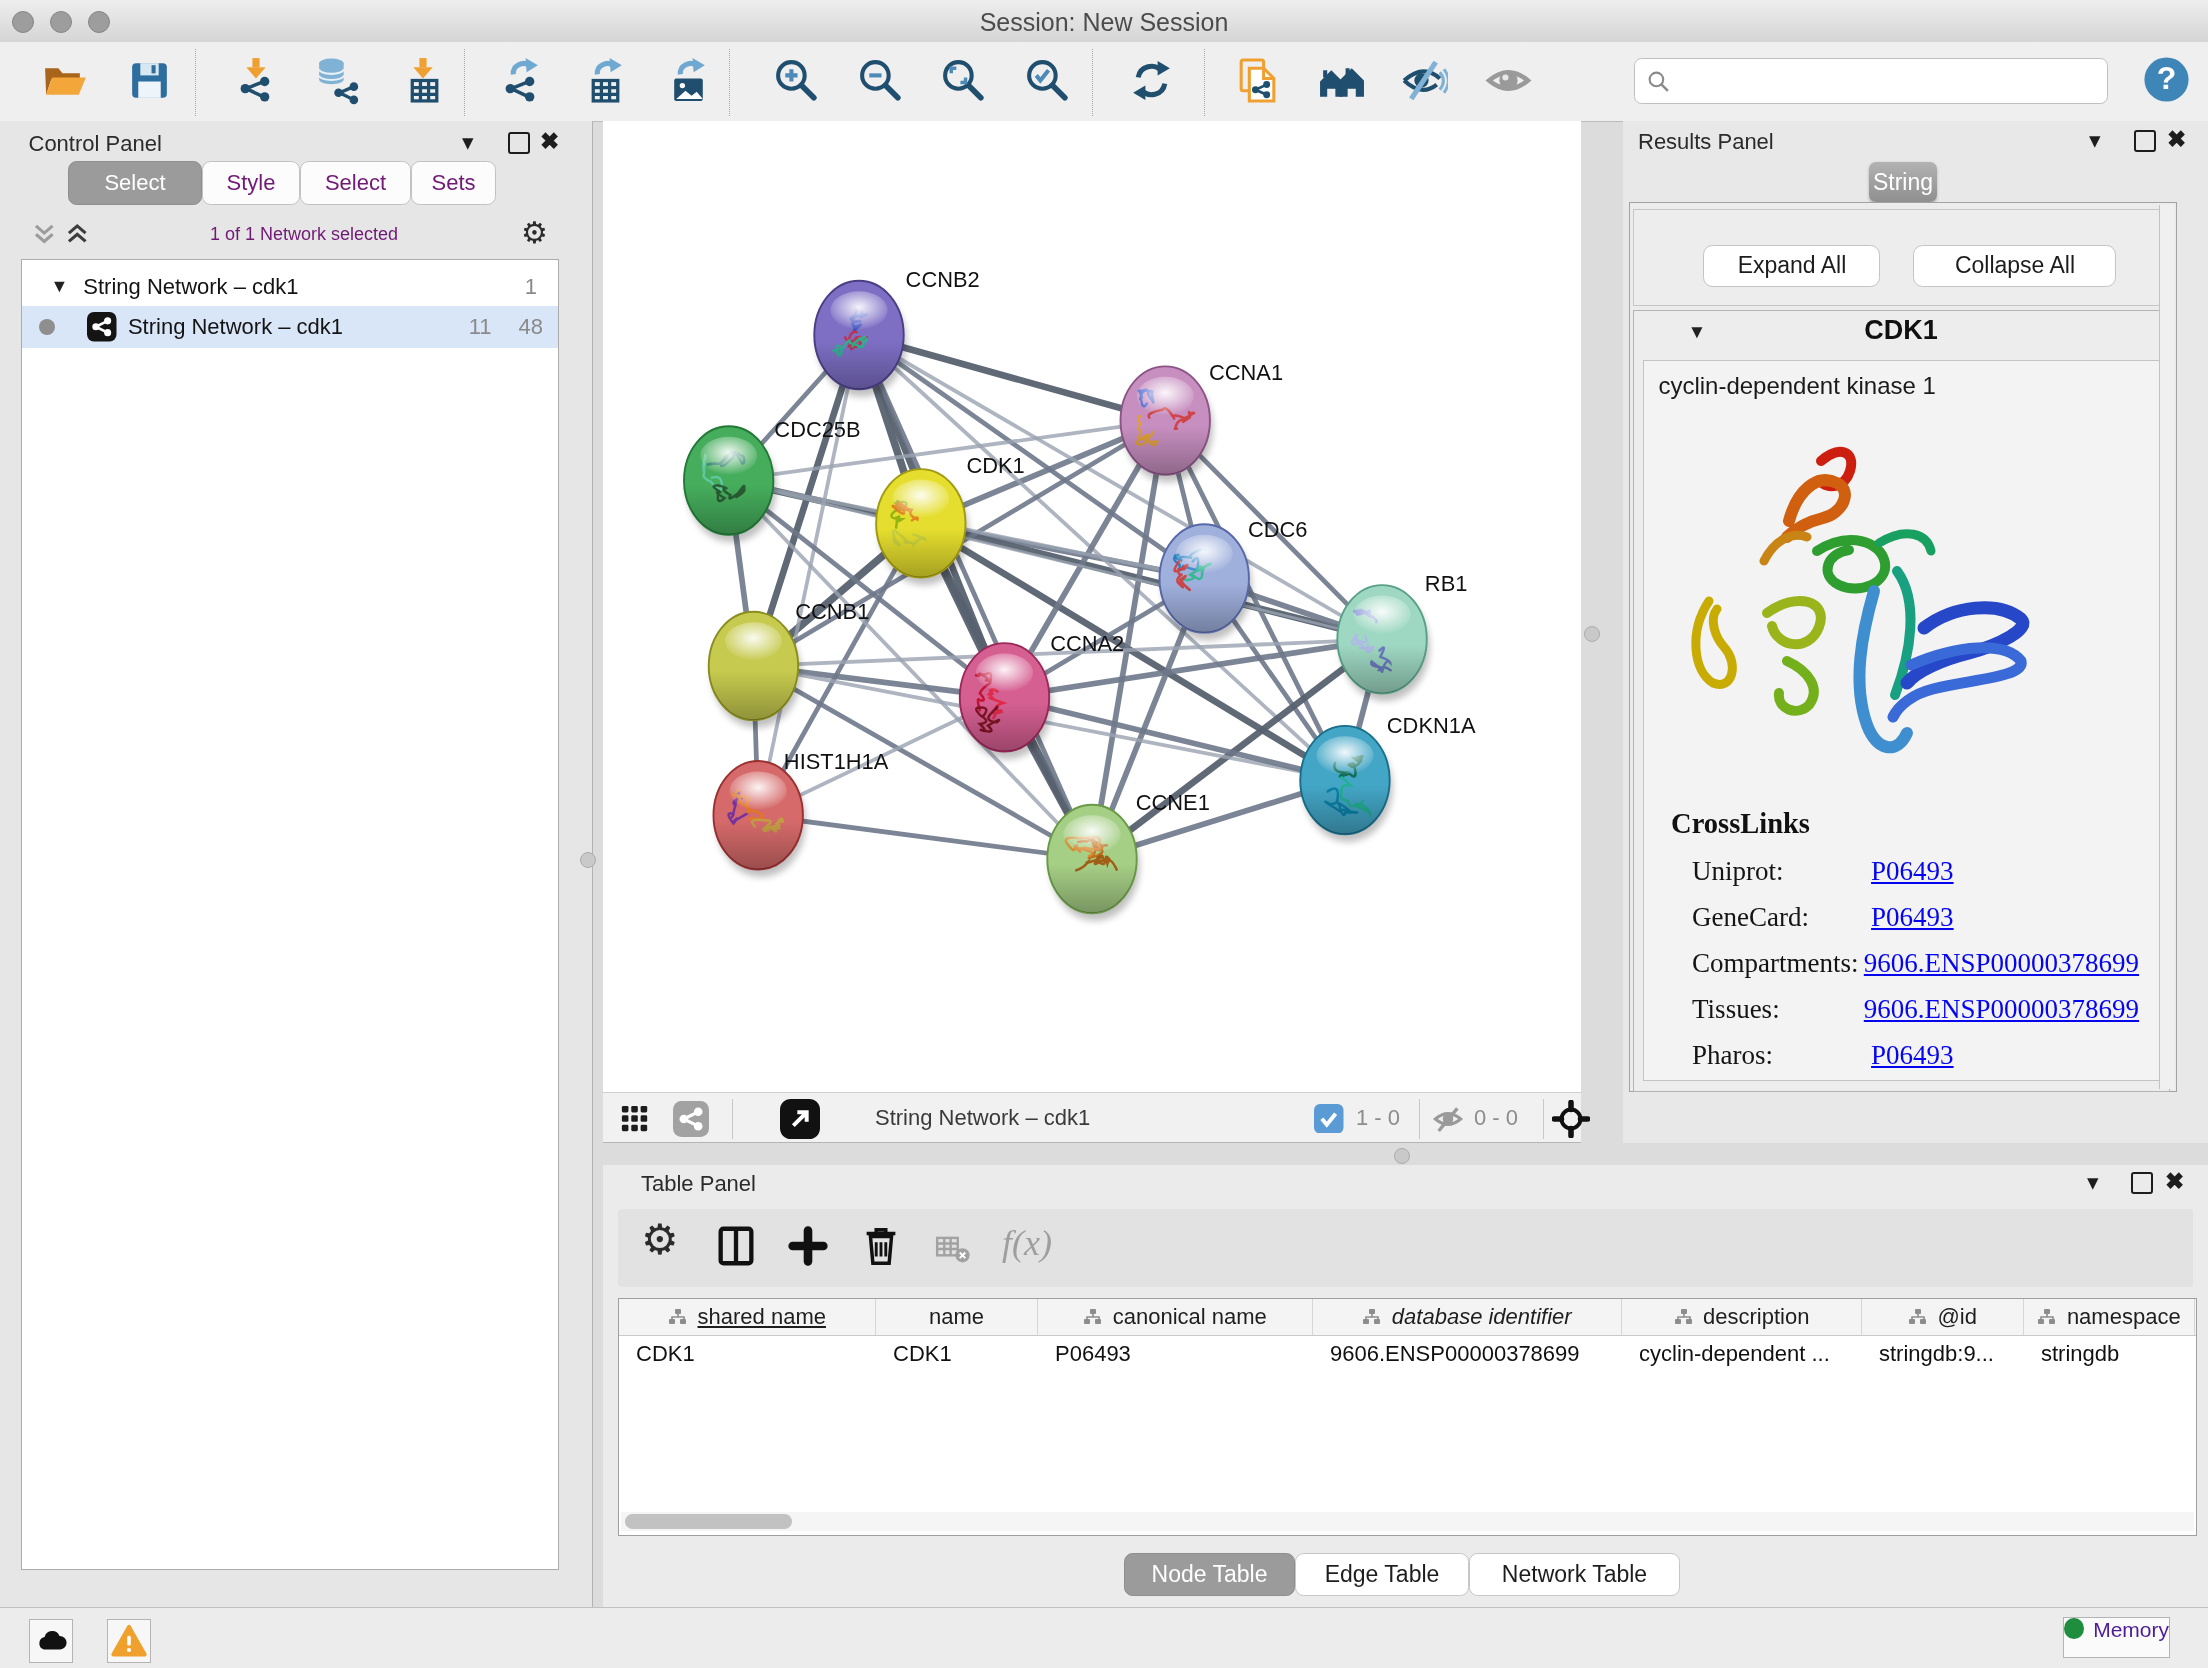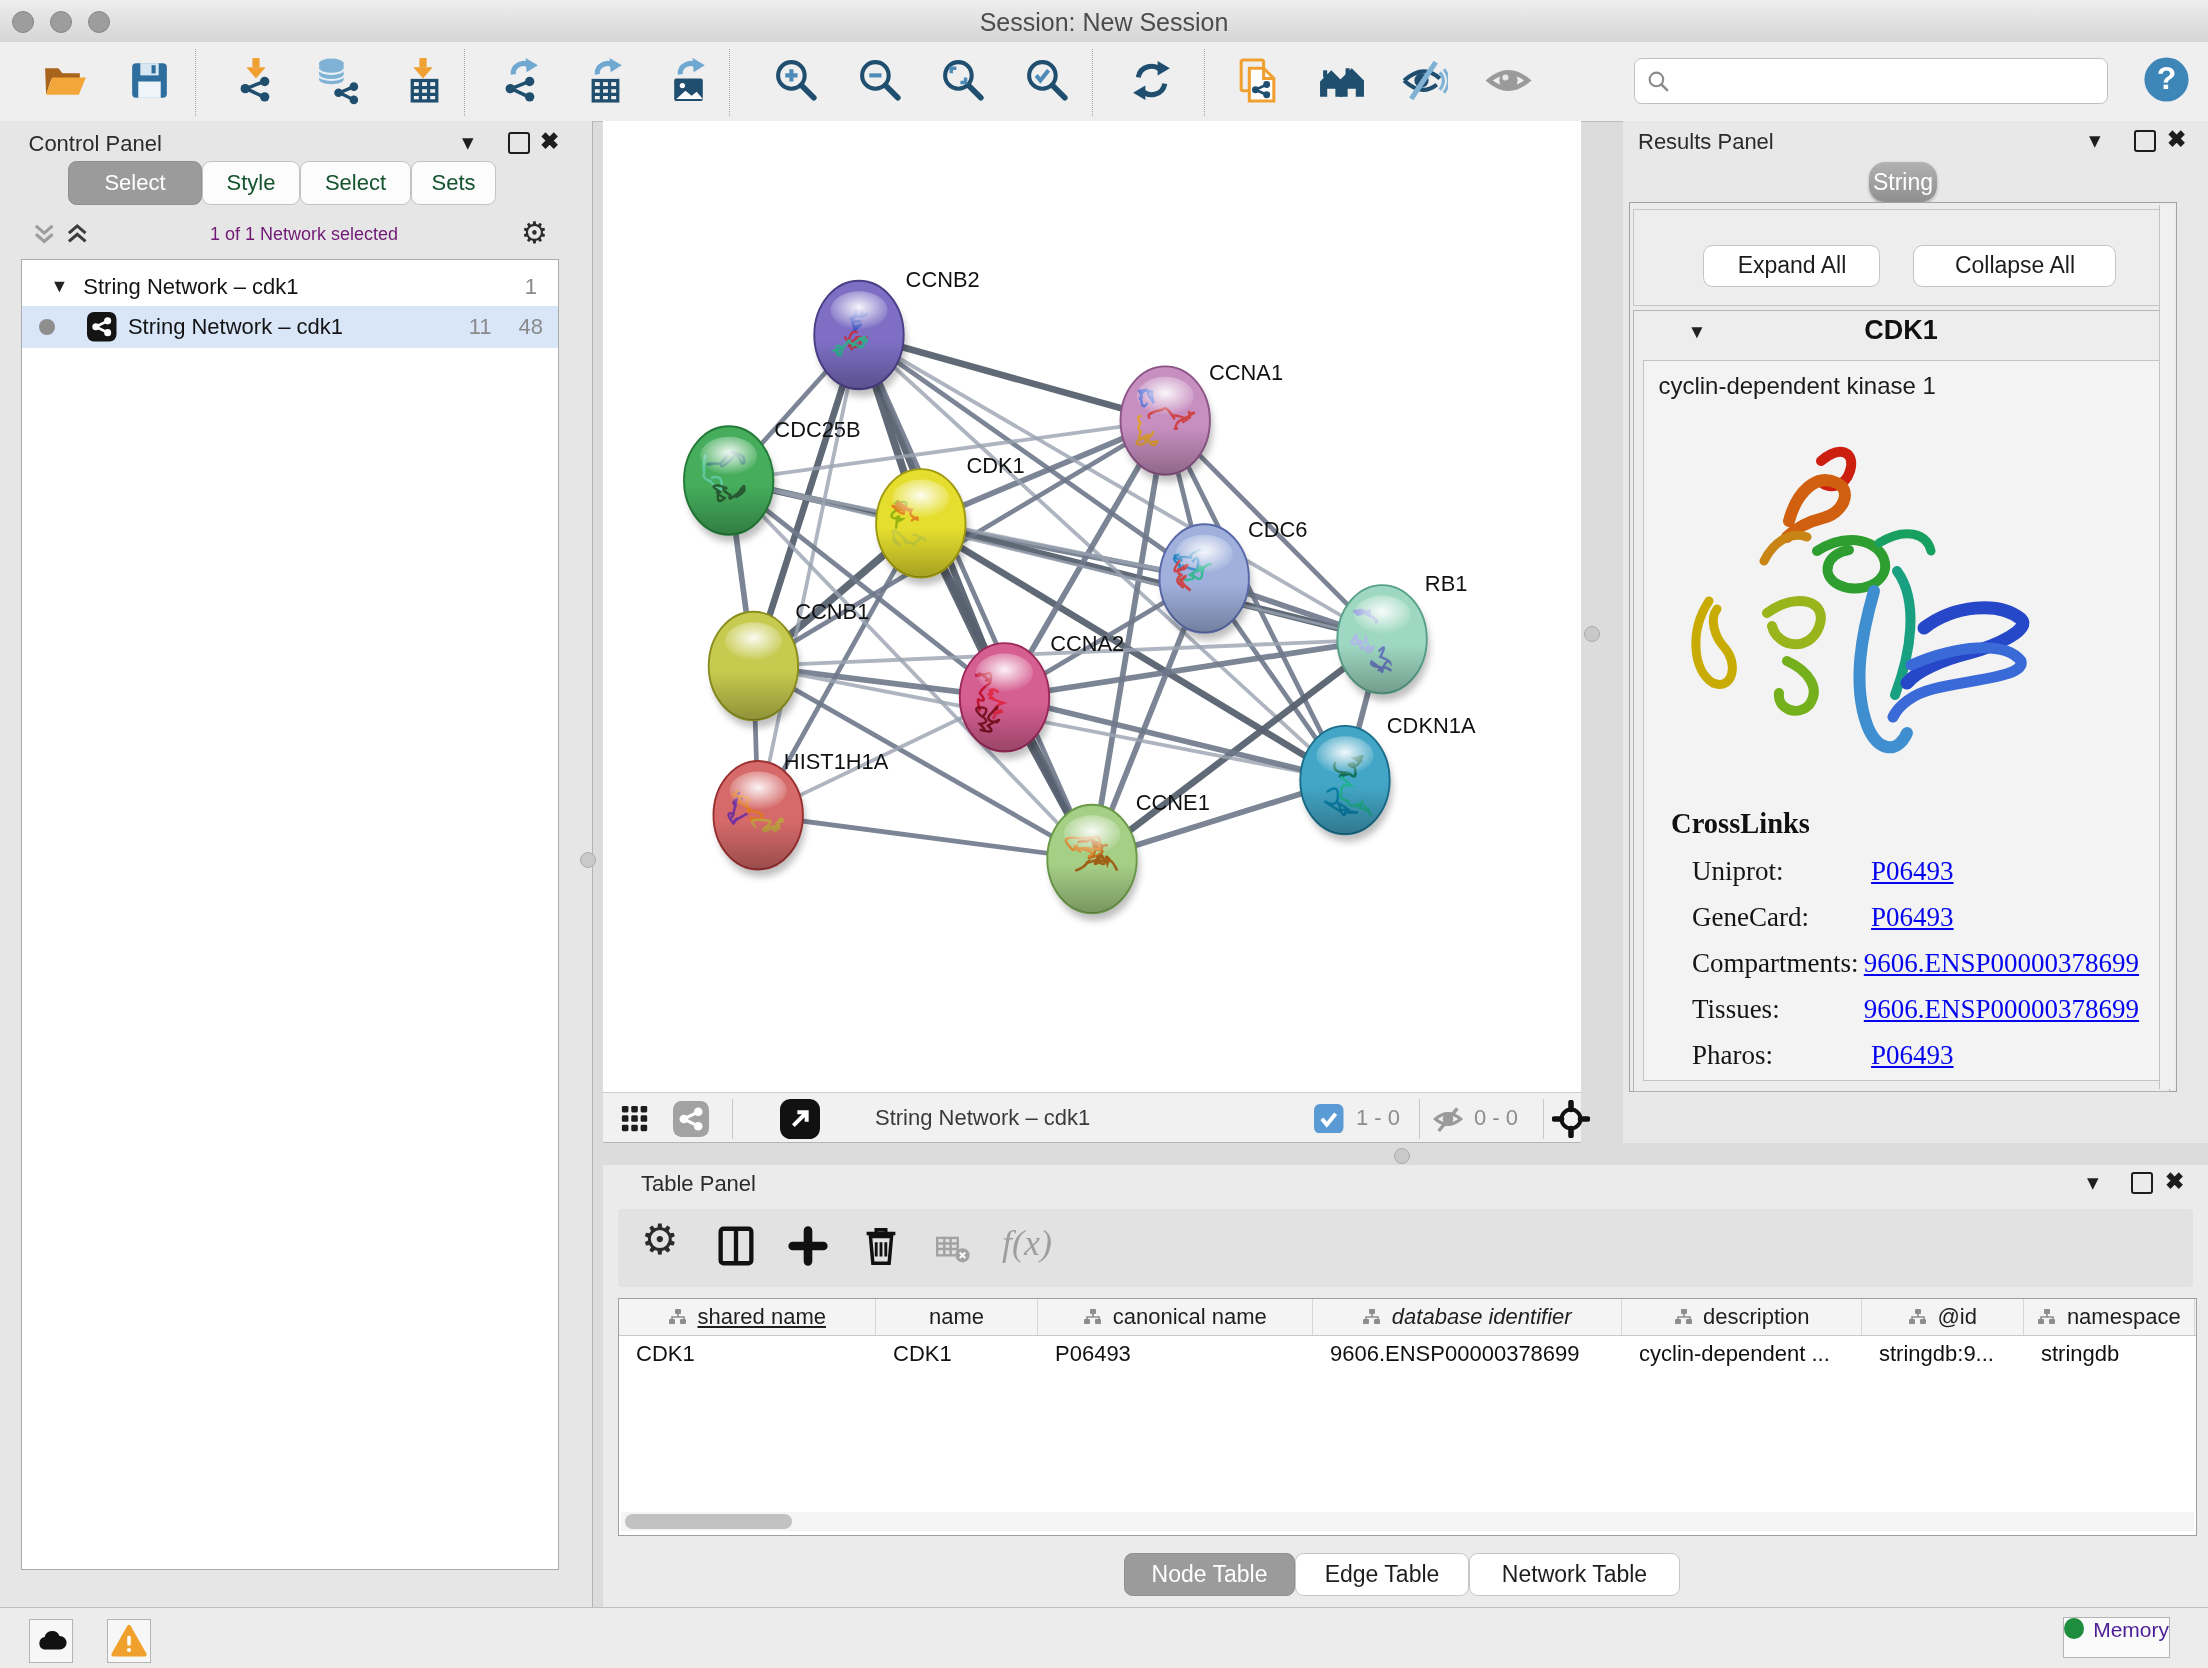--- a/index.html
+++ b/index.html
@@ -24,40 +24,40 @@
   .search-box input{border:none;outline:none;background:transparent;flex:1;height:38px;
     font-size:21px;font-family:"Liberation Sans",sans-serif;padding:0 9.5px;}
   
   .panel-title{font-size:22px;color:#2b2b2b;}
   .win-ctl{font-size:23px;color:#1d1d1d;cursor:pointer;line-height:1;}
   .float-box{width:18px;height:18px;border:2.9px solid #1d1d1d;border-radius:2.9px;cursor:pointer;}
   
   .control-panel{position:absolute;left:0;top:121px;width:592px;height:1487px;background:#e6e6e6;
     border-right:1px solid #b2b2b2;}
   .tab{position:absolute;top:40px;height:44px;border:1px solid #c2c2c2;border-radius:8.6px;
-    background:#fcfcfc;color:#14532d;font-size:22px;display:flex;align-items:center;
+    background:#fcfcfc;color:#701a75;font-size:22px;display:flex;align-items:center;
     justify-content:center;cursor:pointer;box-sizing:border-box;}
   .tab.active{background:#9b9b9b;color:#fff;border-color:#8f8f8f;}
   .list-box{position:absolute;left:21px;top:138px;width:538px;height:1311px;background:#fff;
     border:1px solid #ababab;box-sizing:border-box;}
   .tree-row{position:absolute;left:0;width:100%;height:42px;display:flex;align-items:center;
     font-size:22px;color:#141414;cursor:pointer;}
   .tree-row.selected{background:#d9e6f8;}
   .count{color:#8a8a8a;}
   
   .network-canvas{position:absolute;left:603px;top:121px;width:978px;height:971px;background:#fff;}
   .net-statusbar{position:absolute;left:603px;top:1092px;width:978px;height:51px;background:#f1f1f1;
     border-top:1px solid #cfcfcf;border-bottom:1px solid #b5b5b5;box-sizing:border-box;}
   .vsep{position:absolute;top:5.7px;height:40px;border-left:1.9px solid #c9c9c9;}
   .net-title{position:absolute;top:12.4px;font-size:22px;color:#3a3a3a;}
   .net-count{position:absolute;top:12.4px;font-size:22px;color:#8c8c8c;}
   svg text{font-family:"Liberation Sans",sans-serif;}
   
   .results-panel{position:absolute;left:1623px;top:121px;width:586px;height:1022px;background:#e8e8e8;}
-  .string-badge{position:absolute;left:246px;top:41px;width:68px;height:40px;border-radius:16px;
+  .string-badge{position:absolute;left:246px;top:41px;width:68px;height:40px;border-radius:7px;
     background:linear-gradient(#b2b2b2,#8f8f8f);color:#fff;font-size:23px;display:flex;
     align-items:center;justify-content:center;cursor:pointer;box-shadow:0 1.9px 2.9px rgba(0,0,0,.25);}
   .results-box{position:absolute;left:5.7px;top:81px;width:548px;height:890px;background:#ececec;
     border:1.9px solid #a2a2a2;box-sizing:border-box;}
   .expand-box{position:absolute;left:3.8px;top:5.7px;width:535px;height:95px;background:#ededed;
     border:1px solid #c6c6c6;}
   .rp-btn{position:absolute;top:35px;height:42px;background:#fff;border:1px solid #c4c4c4;
     border-radius:9.5px;font-size:23px;color:#1c1c1c;display:flex;align-items:center;
     justify-content:center;cursor:pointer;box-sizing:border-box;}
   .cdk-box{position:absolute;left:3.8px;top:107px;width:535px;height:780px;background:#ededed;

